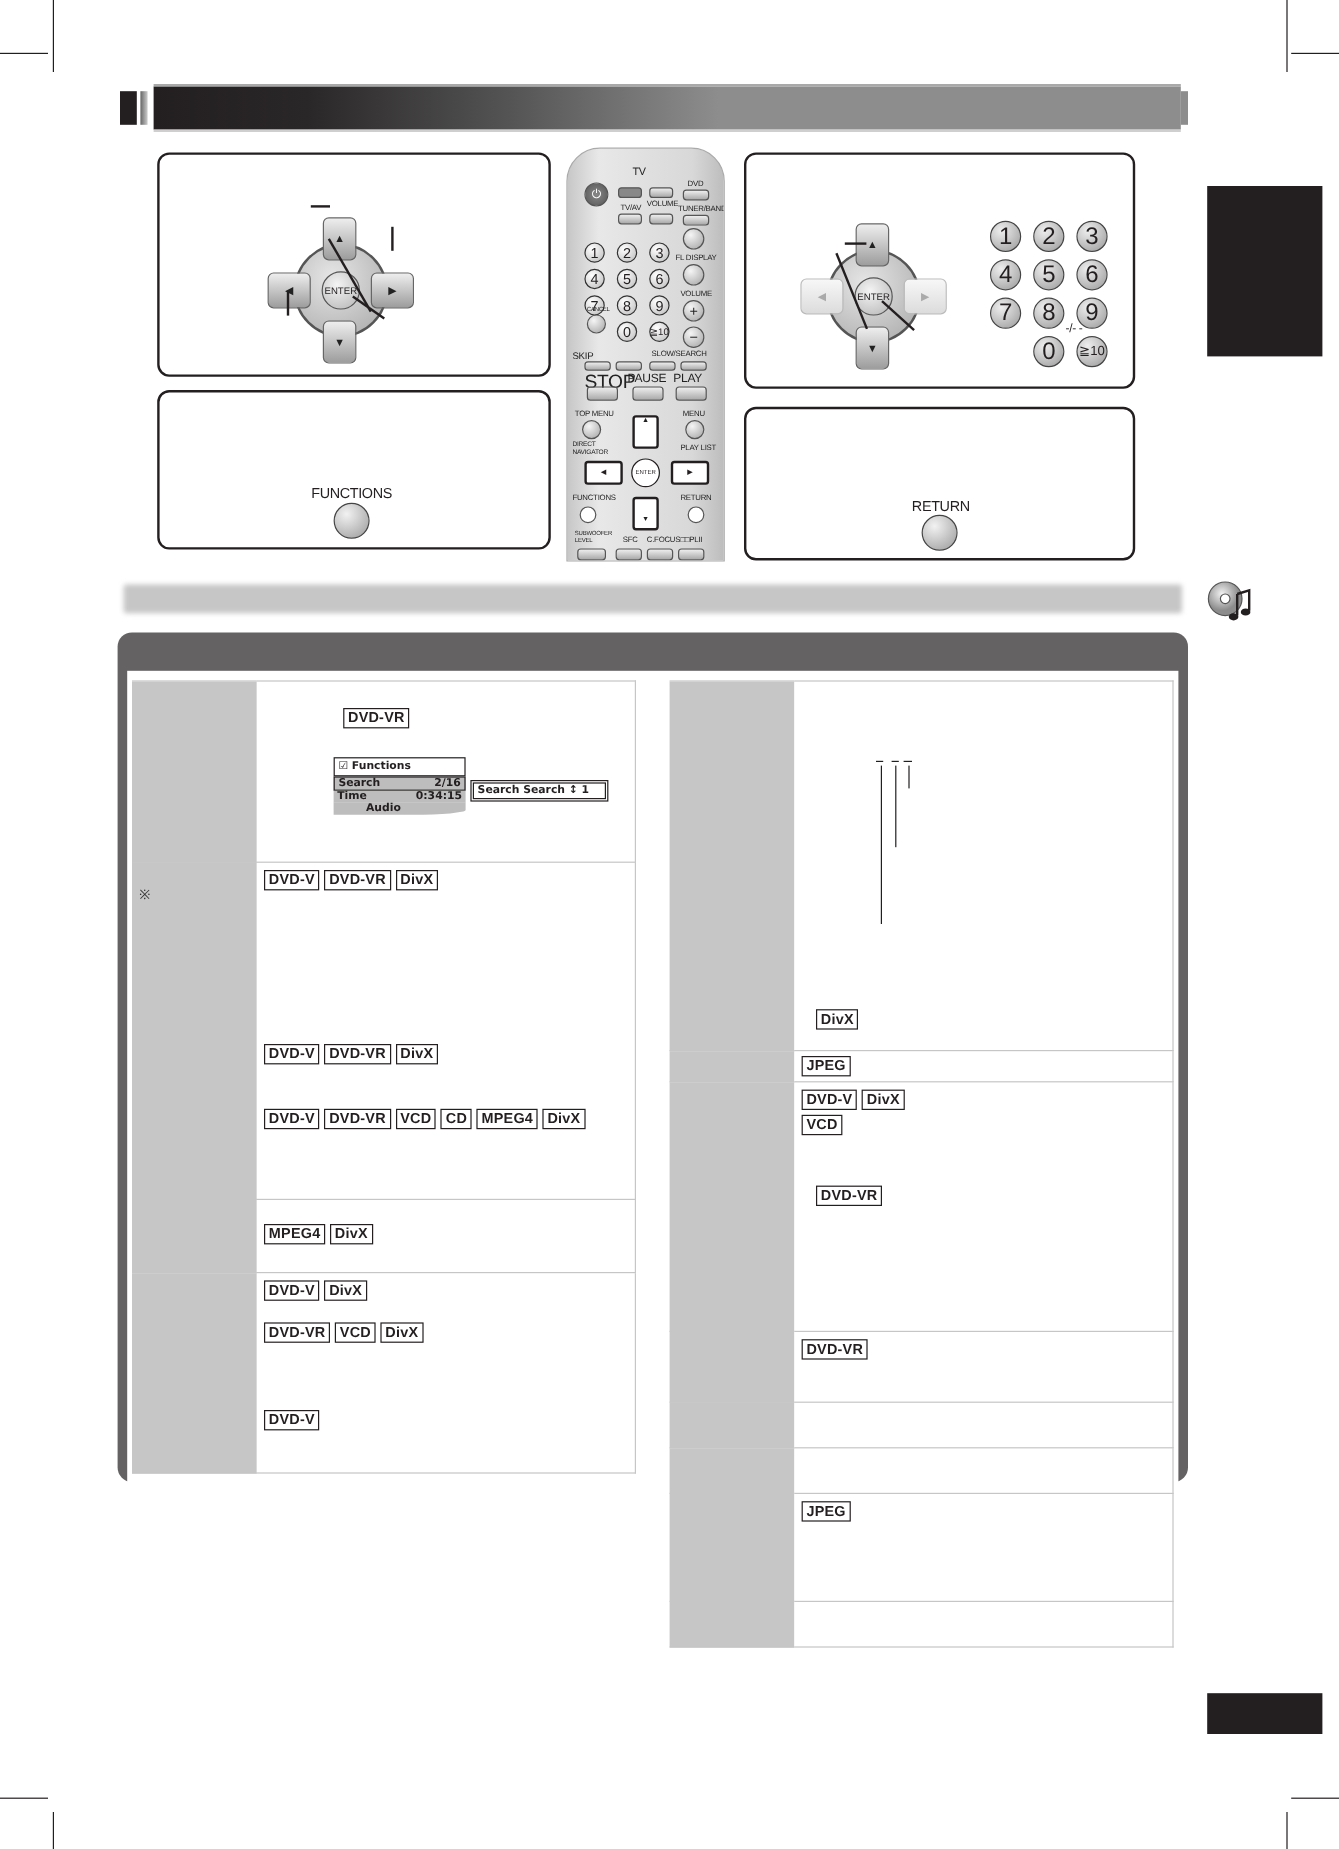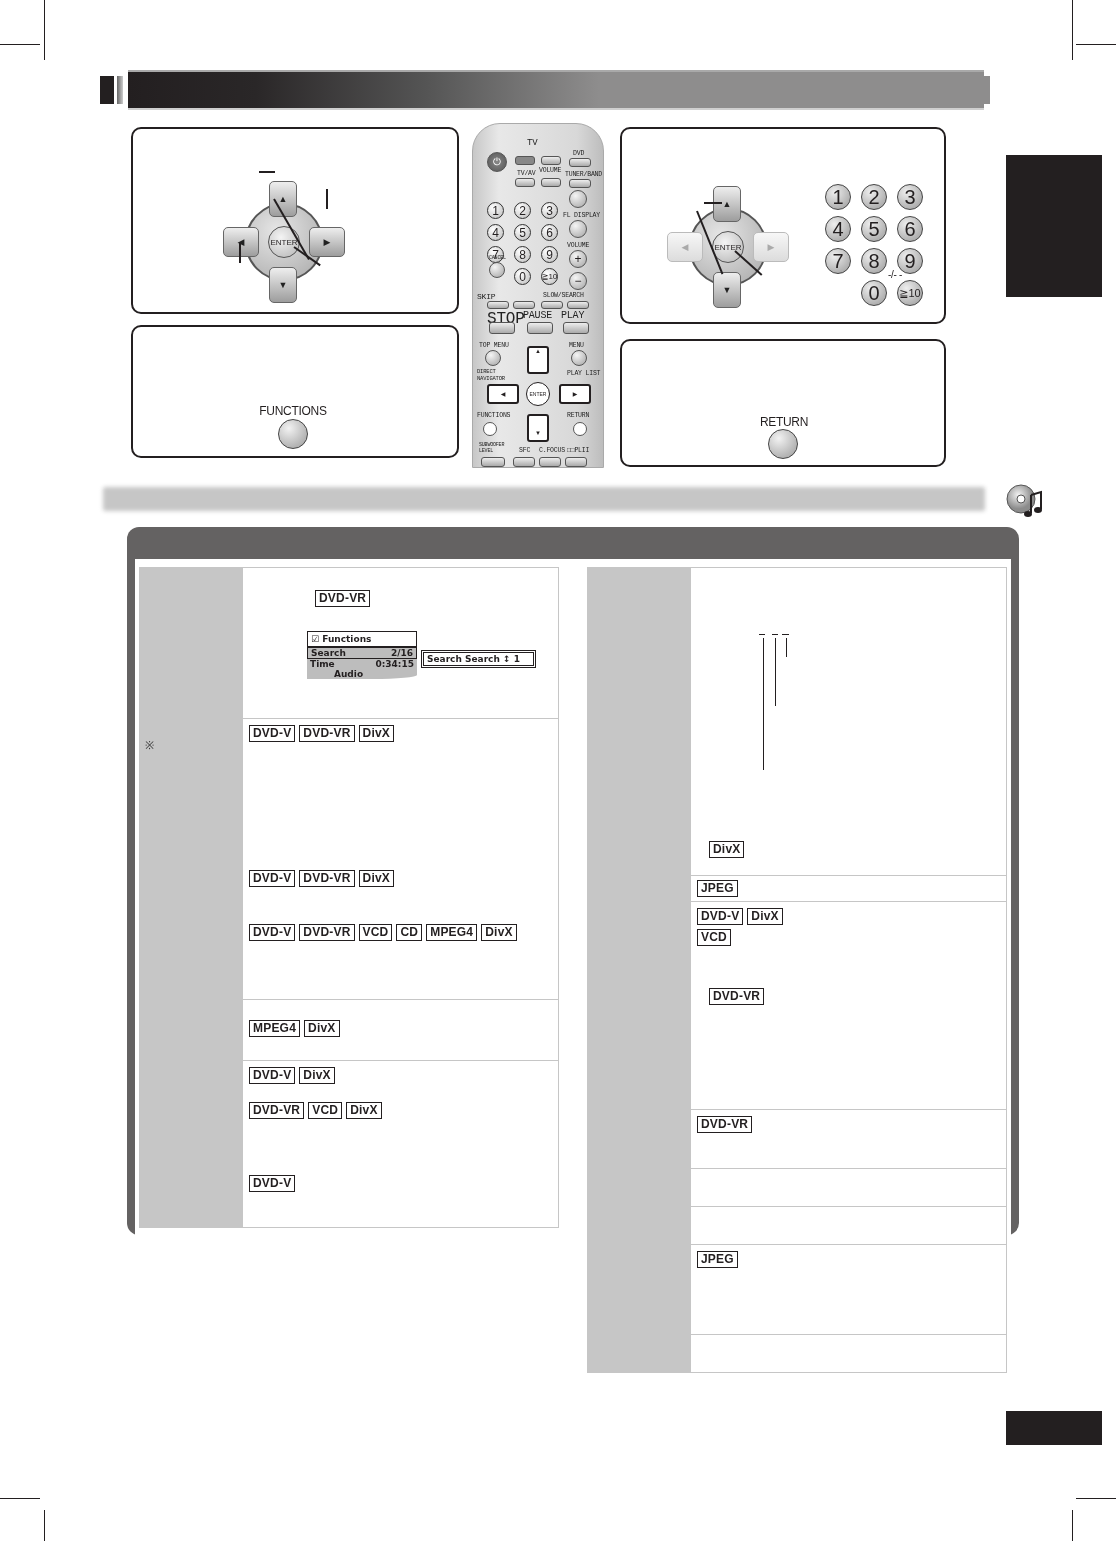--- a/index.html
+++ b/index.html
@@ -15,30 +15,30 @@
   .dpad { position: absolute; }
   .dpad .ring { position: absolute; left: 22px; top: 22px; width: 78px; height: 78px; border-radius: 50%; background: radial-gradient(circle at 40% 35%, #e6e6e6, #a7a7a7); border: 2px solid #555; }
   .dpad .btn { position: absolute; background: linear-gradient(180deg, #eee, #9d9d9d); border: 1.5px solid #666; border-radius: 5px; display: flex; align-items: center; justify-content: center; font-size: 9px; color: #222; }
   .dpad .enter { position: absolute; left: 45px; top: 45px; width: 32px; height: 32px; border-radius: 50%; background: radial-gradient(circle at 40% 35%, #f4f4f4, #b4b4b4); border: 1.5px solid #555; font-size: 8px; display: flex; align-items: center; justify-content: center; }
   .dpad .faded { background: linear-gradient(180deg, #f7f7f7, #dcdcdc); border-color: #bbb; color: #aaa; }
   .numpad { position: absolute; display: grid; grid-template-columns: repeat(3, 36px); grid-row-gap: 6px; }
   .numkey { width: 26px; height: 26px; border-radius: 50%; background: radial-gradient(circle at 35% 30%, #eee, #999); border: 1.5px solid #444; font-size: 20px; display: flex; align-items: center; justify-content: center; line-height: 1; }
   .round-btn { position: absolute; width: 30px; height: 30px; border-radius: 50%; background: radial-gradient(circle at 35% 30%, #f2f2f2, #9a9a9a); border: 1.5px solid #444; }
   .btn-caption { position: absolute; font-size: 12px; text-align: center; letter-spacing: -0.3px; }
   .remote { position: absolute; left: 472px; top: 123px; width: 132px; height: 345px; border-radius: 28px 28px 0 0; background: linear-gradient(90deg, #c7c7c7, #e8e8e8 20%, #d8d8d8 80%, #bdbdbd); border: 1px solid #aaa; overflow: hidden; }
-  .r-lbl { position: absolute; font-size: 6.5px; color: #222; white-space: nowrap; letter-spacing: -0.2px; font-family: Liberation Mono, monospace; }
+  .r-lbl { position: absolute; font-size: 6.5px; color: #222; white-space: nowrap; letter-spacing: -0.2px; }
   .r-btn { position: absolute; background: linear-gradient(180deg,#eee,#aaa); border: 1px solid #555; border-radius: 3px; }
   .r-round { position: absolute; border-radius: 50%; background: radial-gradient(circle at 35% 30%, #f5f5f5, #a3a3a3); border: 1px solid #555; }
   .r-num { position: absolute; width: 17px; height: 17px; border-radius: 50%; background: radial-gradient(circle at 35% 30%, #fff, #bbb); border: 1px solid #333; font-size: 12px; display: flex; align-items: center; justify-content: center; }
   .leader { position: absolute; background: #231f20; }
   .section-bar { position: absolute; left: 103px; top: 487px; width: 882px; height: 24px; background: #c6c6c6; filter: blur(2px); border-radius: 2px; }
   .disc-icon { position: absolute; left: 1005px; top: 483px; }
   .side-tab { position: absolute; left: 1006px; top: 155px; width: 96px; height: 142px; background: #231f20; }
   .page-tab { position: absolute; left: 1006px; top: 1411px; width: 96px; height: 34px; background: #231f20; }
-  .panel { position: absolute; left: 98px; top: 527px; width: 892px; height: 708px; background: #646262; border-radius: 12px; margin-left: 29px; }
+  .panel { position: absolute; left: 98px; top: 527px; width: 892px; height: 708px; background: #646262; border-radius: 12px; }
   .panel-inner { position: absolute; left: 8px; top: 32px; width: 876px; height: 877px; background: #fff; }
   table.ft { position: absolute; border-collapse: collapse; }
   table.ft td { border-top: 1.5px solid #c6c6c6; border-bottom: 1.5px solid #c6c6c6; vertical-align: top; }
   table.ft td.lbl { background: #c6c6c6; width: 104px; font-size: 11px; padding: 18px 6px; color: #333; }
   table.ft td.val { background: #fff; border-right: 1.5px solid #c6c6c6; padding: 6px 6px; }
   .tags { display: flex; gap: 4px; flex-wrap: wrap; }
   .tag { display: inline-block; border: 1.5px solid #231f20; font-weight: bold; font-size: 12px; padding: 1px 3px; line-height: 13px; background: #fff; letter-spacing: 0.2px; }
   .osd { position: relative; margin-left: 58px; margin-top: 24px; width: 110px; font-family: "DejaVu Sans", sans-serif; }
   .osd-title { border: 1px solid #231f20; padding: 2px 3px; font-size: 9px; font-weight: bold; }
   .osd-row { display: flex; justify-content: space-between; font-size: 9px; font-weight: bold; padding: 0 3px; background: #bdbdbd; }

